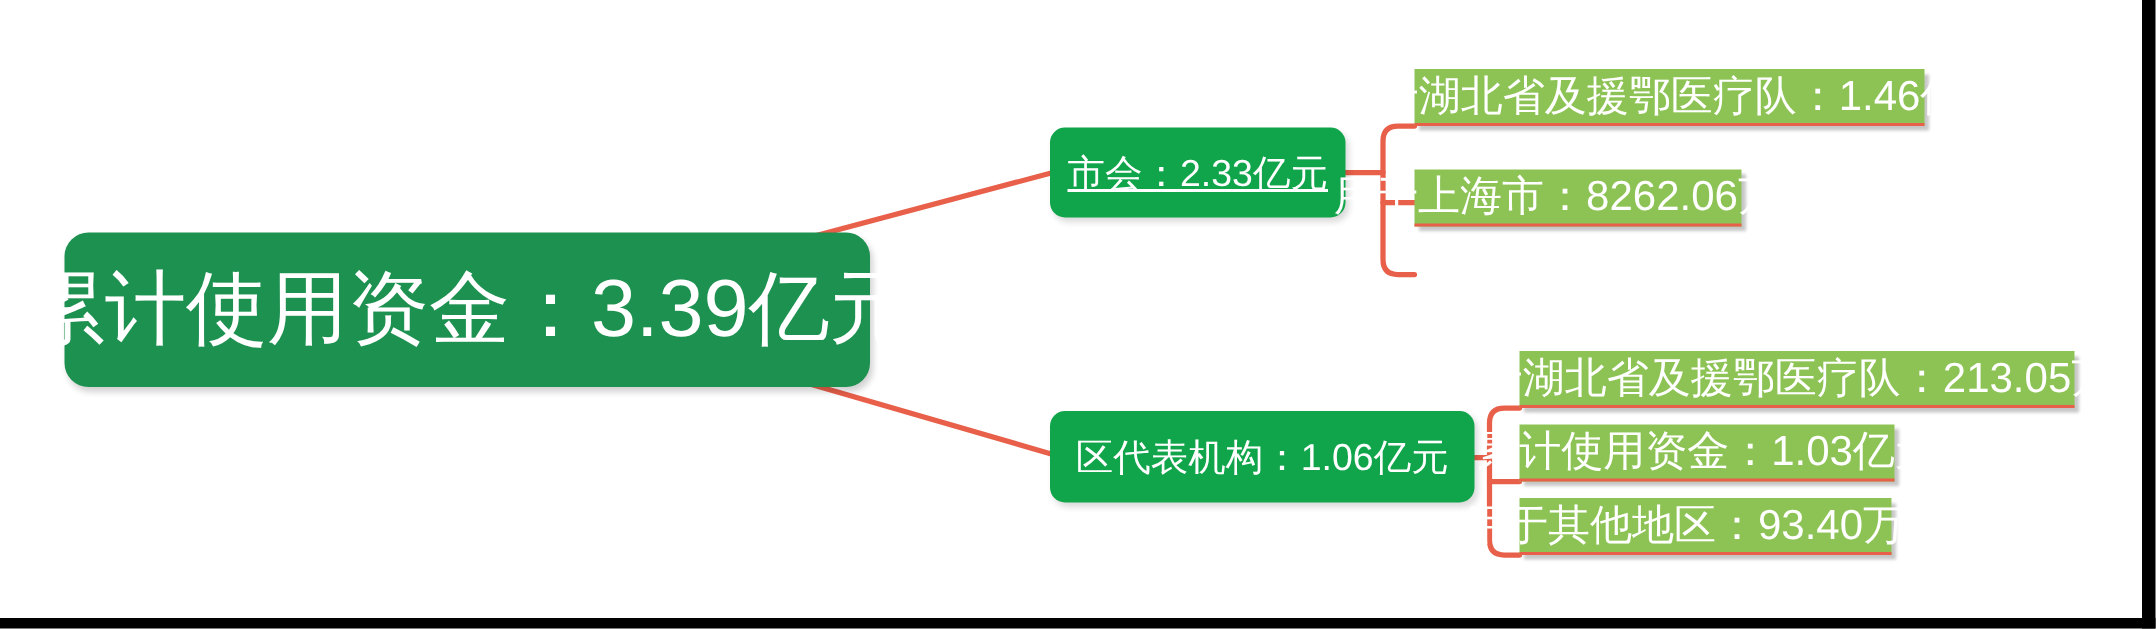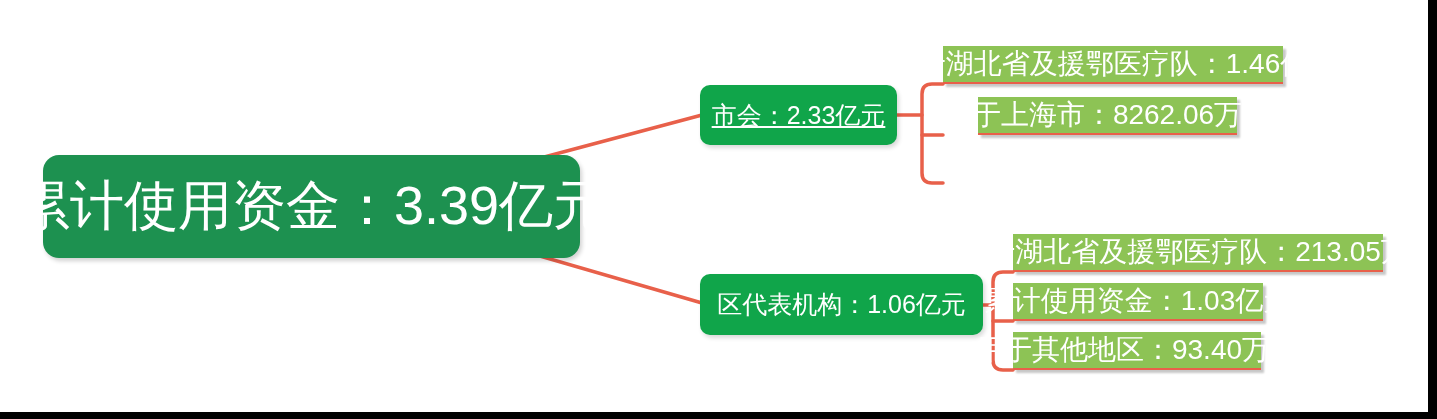--- a/index.html
+++ b/index.html
@@ -56,21 +56,21 @@
   .leaf-node {
     background: #8dc355;
     font-size: 28px;
     height: 38px;
     border-bottom: 2px solid #e8604a;
     box-shadow: 3px 3px 2px rgba(0,0,0,0.22);
   }
   .g1 { left: 943px; }
   .g2 { left: 1013px; }
   .leaf-0-0 { top: 46px;  width: 340px; }
-  .leaf-0-1 { top: 97px;  width: 259px; margin-left: 35px; }
+  .leaf-0-1 { top: 113px;  width: 218px; }
   .leaf-0-2 { top: 145px; width: 263px; }
   .leaf-1-0 { top: 234px; width: 370px; }
   .leaf-1-1 { top: 283px; width: 250px; }
   .leaf-1-2 { top: 332px; width: 248px; }
   .edge-bar {
     position: absolute;
     background: #000000;
     z-index: 5;
   }
   .edge-right  { left: 1428px; top: 0;     width: 9px;    height: 419px; }

